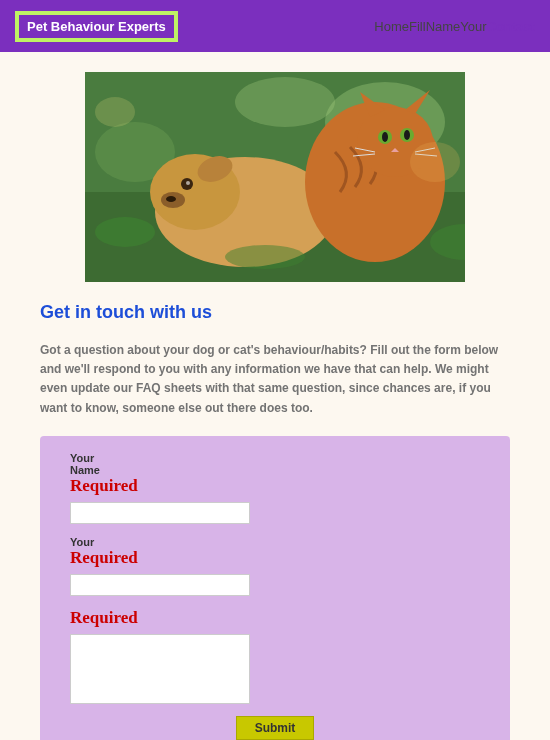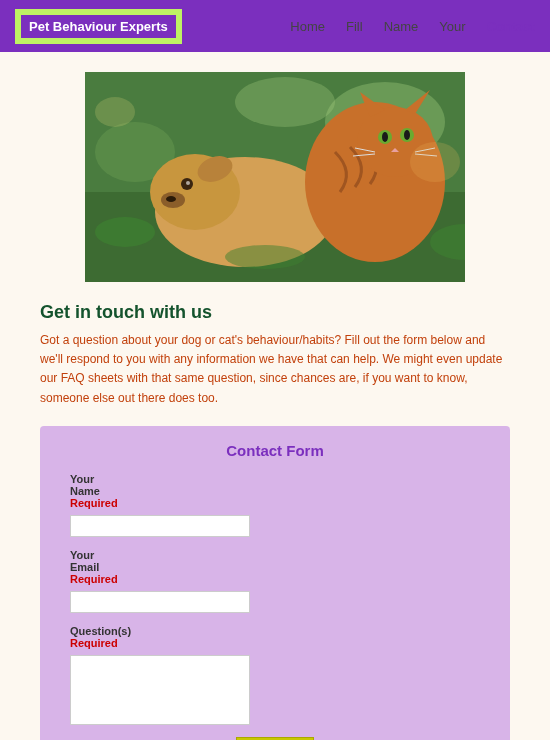--- a/index.html
+++ b/index.html
@@ -18,26 +18,26 @@
       display: flex;
       align-items: center;
       justify-content: space-between;
       padding: 0 15px;
       height: 52px;
     }
     #logo-text {
       color: white;
       font-weight: bold;
       font-size: 13px;
-      border: 6px solid #bef264;
+      border: 4px solid #bef264;
       padding: 4px 8px;
     }
     #nav {
       display: flex;
-      gap: 21px;
+      gap: 0;
       align-items: center;
     }
     .nav-item {
       color: #444;
       font-size: 13px;
       text-decoration: none;
       cursor: pointer;
       background: none;
       border: none;
     }
@@ -59,31 +59,32 @@
       width: 100%;
       height: 100%;
     }
 
     
     #main-content {
       padding: 20px 40px;
     }
 
     #section-title {
-      color: #14532d;
+      color: #1d4ed8;
       font-size: 18px;
       font-weight: bold;
-      margin-bottom: 8px;
+      margin-bottom: 18px;
     }
 
     #intro-text {
       font-size: 12px;
-      color: #c2410c;
+      color: #737373;
       line-height: 1.6;
       margin-bottom: 18px;
+      font-weight: bold;
     }
 
     
     #contact-form-box {
       background-color: #d8b4e8;
       border-radius: 4px;
       padding: 16px 30px 20px 30px;
       margin-bottom: 25px;
     }
     #form-title {
@@ -98,23 +99,24 @@
       display: flex;
       flex-direction: column;
       gap: 6px;
     }
     .form-label {
       font-size: 11px;
       color: #333;
       font-weight: bold;
     }
     .form-required {
-      font-size: 11px;
+      font-size: 17px;
       color: #cc0000;
       font-weight: bold;
+      font-family: Liberation Serif, serif;
     }
     .form-input {
       width: 180px;
       height: 22px;
       border: 1px solid #ccc;
       background: white;
       padding: 2px 5px;
       font-size: 12px;
     }
     .form-textarea {
@@ -213,43 +215,40 @@
     <ellipse cx="30" cy="40" rx="20" ry="15" fill="#f0e080" opacity="0.2"></ellipse>
   </svg>
 </div>
 
 <div id="main-content">
 
   <h2 id="section-title">Get in touch with us</h2>
   <p id="intro-text">Got a question about your dog or cat's behaviour/habits? Fill out the form below and we'll respond to you with any information we have that can help. We might even update our FAQ sheets with that same question, since chances are, if you want to know, someone else out there does too.</p>
 
   <div id="contact-form-box">
-    <div id="form-title">Contact Form</div>
 
     <div class="form-group">
       <div class="form-label-group">
         <span class="form-label">Your</span>
         <span class="form-label">Name</span>
         <span class="form-required">Required</span>
       </div>
       <input class="form-input" type="text" style="">
     </div>
 
     <div class="form-group">
       <div class="form-label-group">
         <span class="form-label">Your</span>
-        <span class="form-label">Email</span>
         <span class="form-required">Required</span>
       </div>
       <input class="form-input" type="email" style="">
     </div>
 
     <div class="form-group">
       <div class="form-label-group">
-        <span class="form-label">Question(s)</span>
         <span class="form-required">Required</span>
       </div>
       <textarea class="form-textarea" style=""></textarea>
     </div>
 
     <button id="submit-btn">Submit</button>
   </div>
 
 </div>
 

